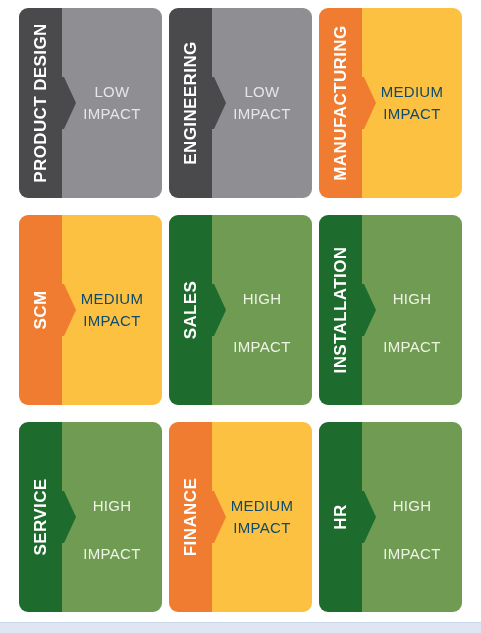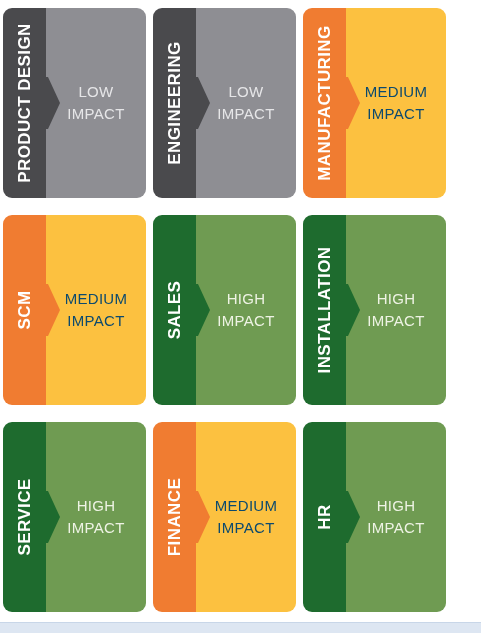--- a/index.html
+++ b/index.html
@@ -11,21 +11,21 @@
     width: 481px;
     height: 633px;
     position: relative;
     overflow: hidden;
     font-family: "Liberation Sans", sans-serif;
     -webkit-font-smoothing: antialiased;
   }
 
   #impact-grid {
     position: absolute;
-    left: 3px;
+    left: 19px;
     top: 8px;
     width: 443px;
     display: grid;
     grid-template-columns: 143px 143px 143px;
     grid-template-rows: 190px 190px 190px;
     column-gap: 7px;
     row-gap: 17px;
   }
 
   .impact-card {
@@ -112,21 +112,21 @@
   .theme-gray   .impact-line { color: #e6e6e8; }
 
   .theme-orange .card-band { background: #f07c31; }
   .theme-orange .card-body { background: #fcc140; }
   .theme-orange .card-chevron svg path { fill: #f07c31; }
   .theme-orange .impact-line { color: #0c4a6e; }
 
   .theme-green  .card-band { background: #1e6b2e; }
   .theme-green  .card-body { background: #6f9b52; }
   .theme-green  .card-chevron svg path { fill: #1e6b2e; }
-  .theme-green  .impact-line { color: #eef3e4; }
+  .theme-green  .impact-line { color: #eef3e4; margin-top: 26px; }
 
   
   #bottom-strip {
     position: absolute;
     left: 0;
     right: 0;
     bottom: 0;
     height: 10px;
     background: #dde6f2;
     border-top: 1px solid #c8d6e8;

